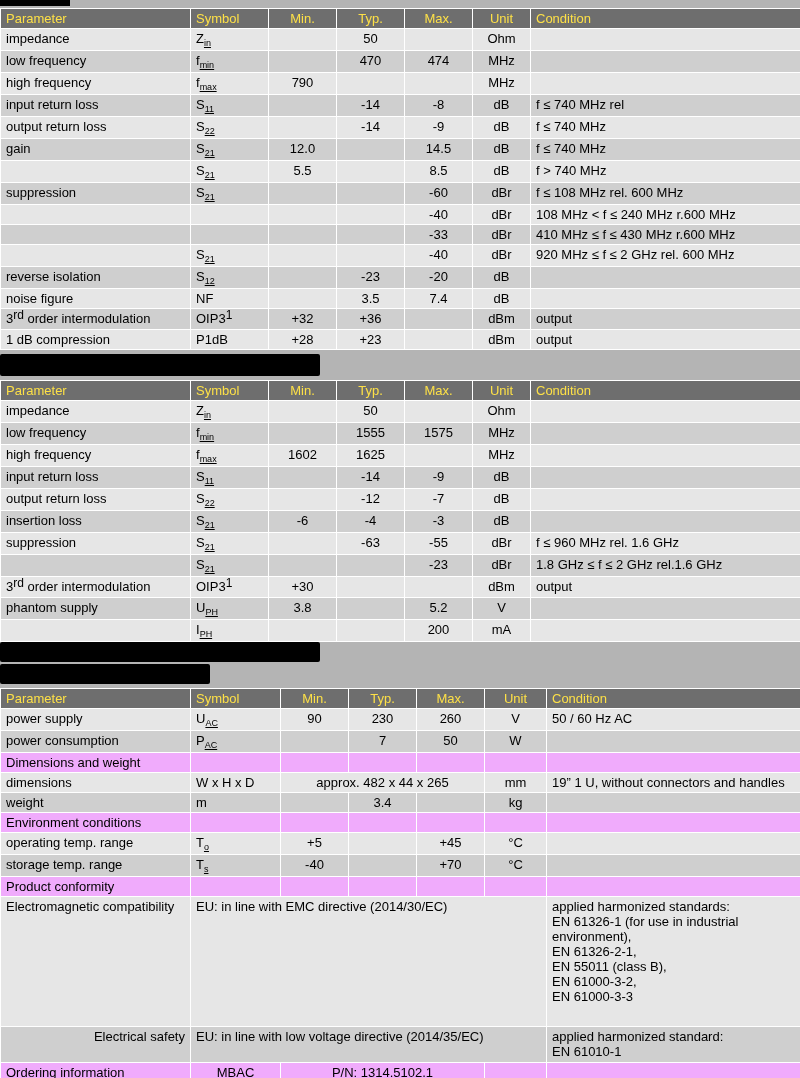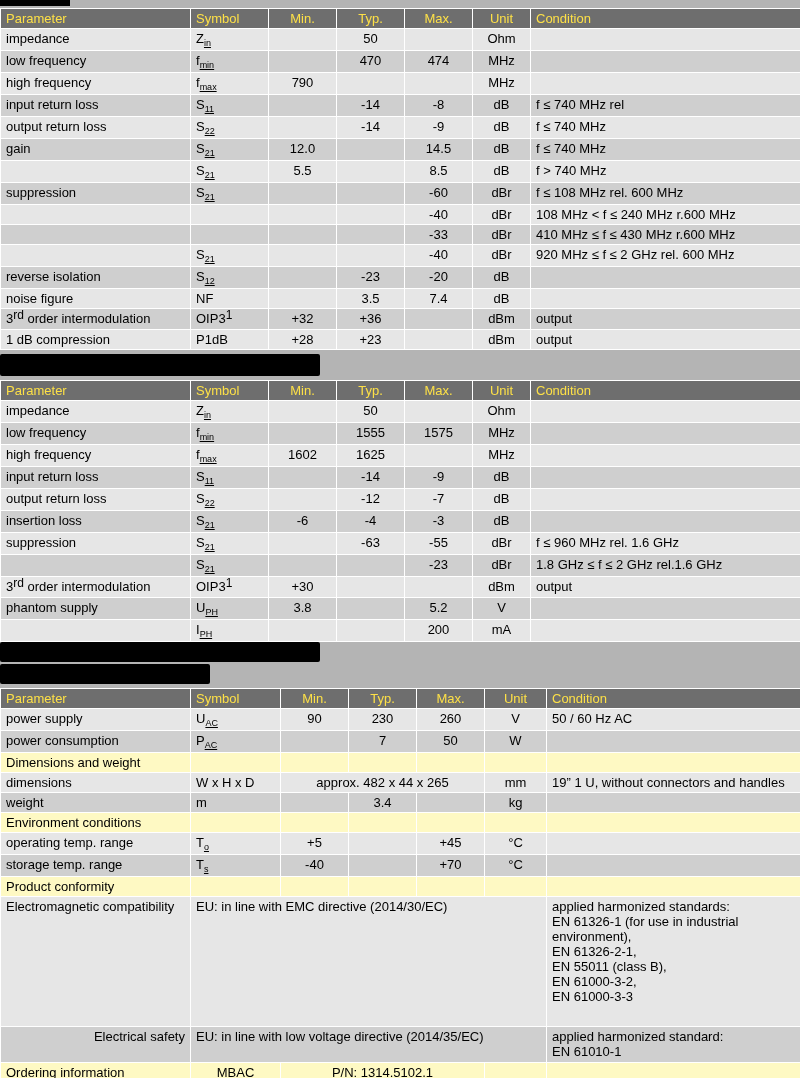--- a/index.html
+++ b/index.html
@@ -36,21 +36,21 @@
   .hdr td {
     background: #6e6e6e;
     color: #fde047;
     font-size: 13.5px;
     padding-top: 3px;
     padding-bottom: 4px;
   }
   .r-light td { background: #e6e6e6; }
   .r-dark td  { background: #cfcfcf; }
   .sec td {
-    background: #fef9c3;
+    background: #f0abfc;
     font-weight: bold;
   }
   .c-center { text-align: center !important; }
   sub { font-size: 9px; vertical-align: baseline; position: relative; top: 3px; text-decoration: underline; }
   sup { font-size: 12px; vertical-align: baseline; position: relative; top: -4px; }
   .band {
     position: relative;
     height: 30px;
     background: #b4b4b4;
     width: 800px;

